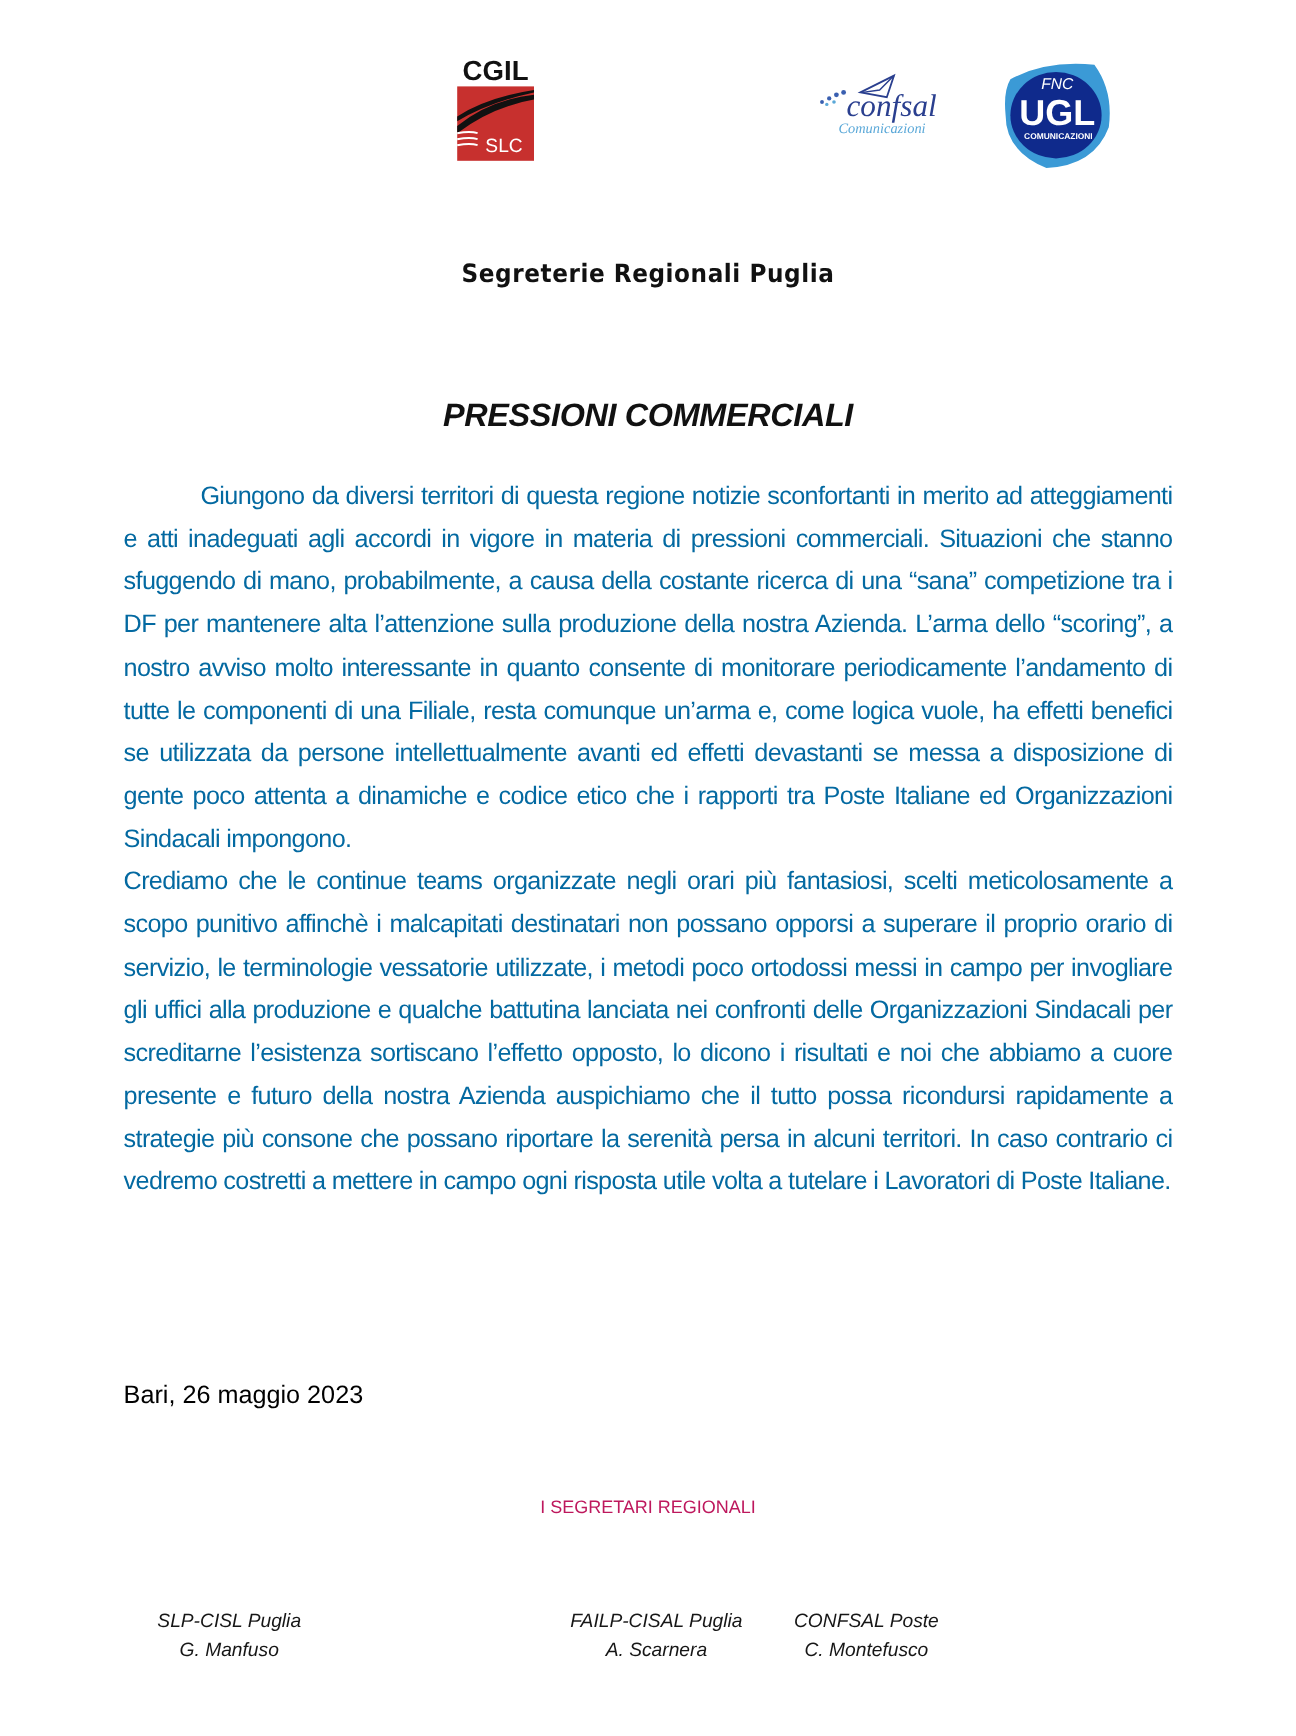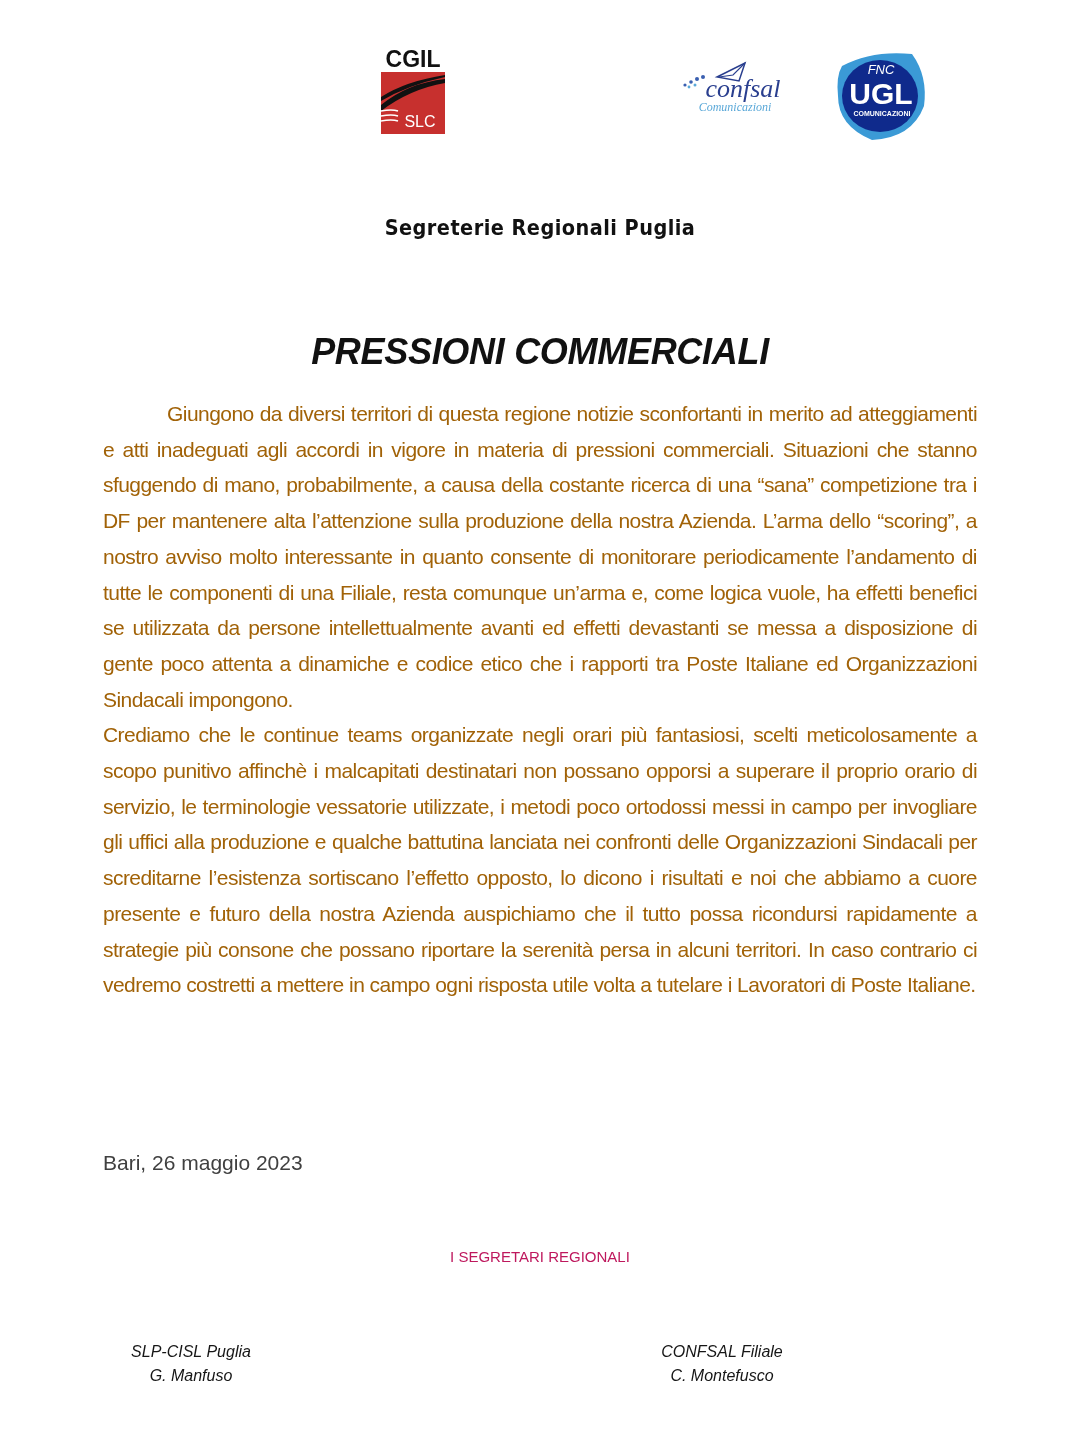--- a/index.html
+++ b/index.html
@@ -47,49 +47,49 @@
   }
   .title {
     position: absolute;
     top: 331px;
     left: 0;
     width: 1080px;
     text-align: center;
     font-family: "Liberation Sans", sans-serif;
     font-weight: bold;
     font-style: italic;
-    font-size: 36px;
+    font-size: 27px;
     color: #111;
     letter-spacing: -0.3px;
   }
   .body-text {
     position: absolute;
     top: 396px;
     left: 103px;
     width: 874px;
     font-family: "Liberation Sans", sans-serif;
     font-size: 21px;
     line-height: 35.7px;
     text-align: justify;
-    color: #a16207;
+    color: #0369a1;
     letter-spacing: -0.55px;
   }
   .body-text p {
     margin: 0;
   }
   .body-text p.indent {
     text-indent: 64px;
   }
   .date {
     position: absolute;
     top: 1151px;
     left: 103px;
     font-family: "Liberation Sans", sans-serif;
     font-size: 21px;
-    color: #404040;
+    color: #000000;
   }
   .signatories-heading {
     position: absolute;
     top: 1248px;
     left: 0;
     width: 1080px;
     text-align: center;
     font-family: "Liberation Sans", sans-serif;
     font-size: 15px;
     color: #be185d;
@@ -176,17 +176,21 @@
 
 <div class="date">Bari, 26 maggio 2023</div>
 
 <div class="signatories-heading">I SEGRETARI REGIONALI</div>
 
 <div class="signatories">
   <div class="sig sig-0">
     <span>SLP-CISL Puglia</span>
     <span>G. Manfuso</span>
   </div>
+  <div class="sig sig-2">
+    <span>FAILP-CISAL Puglia</span>
+    <span>A. Scarnera</span>
+  </div>
   <div class="sig sig-3">
-    <span>CONFSAL Filiale</span>
+    <span>CONFSAL Poste</span>
     <span>C. Montefusco</span>
   </div>
 </div>
 
 </body></html>

